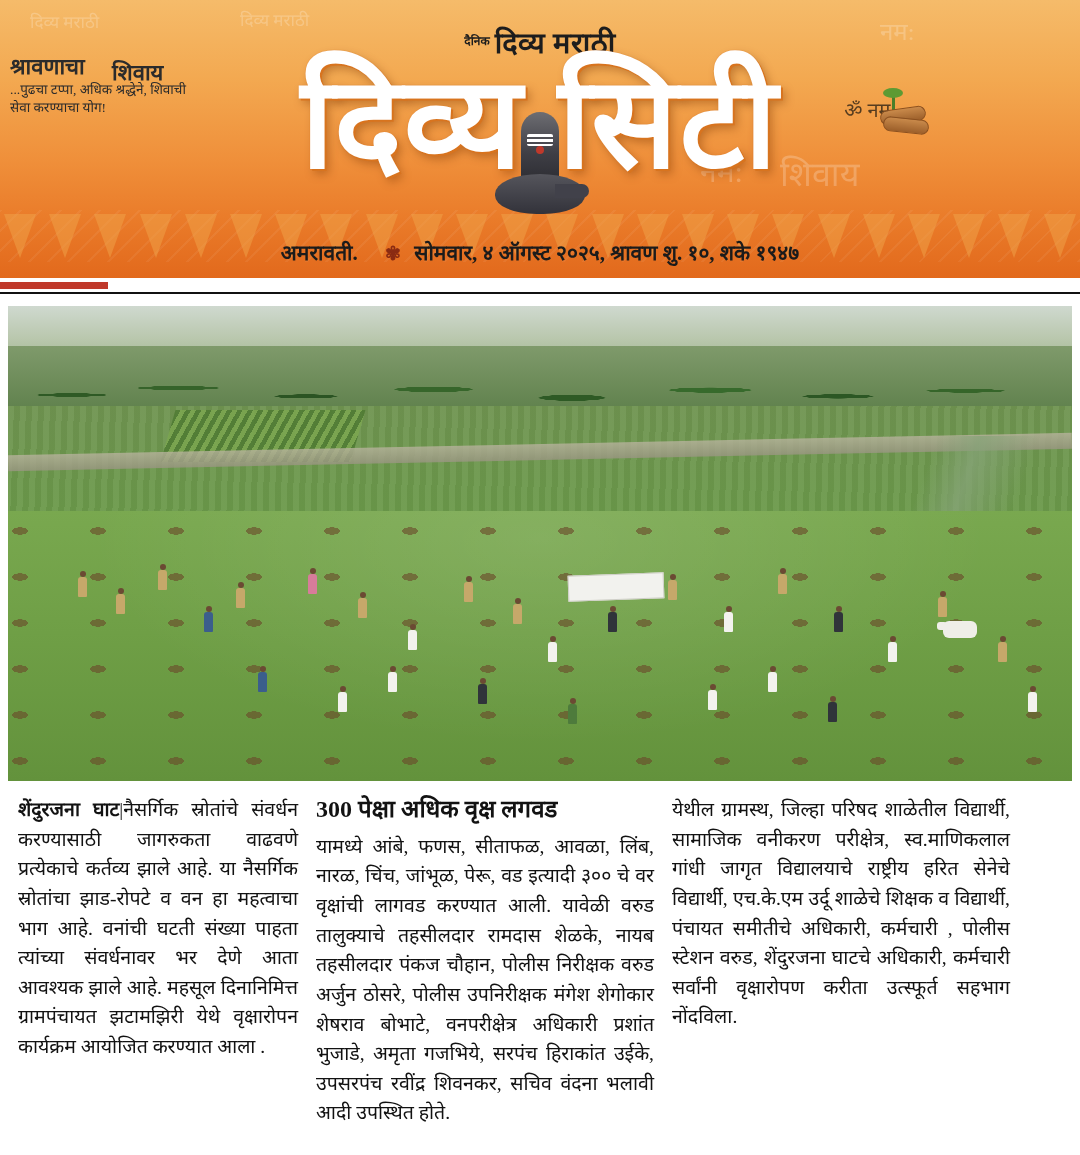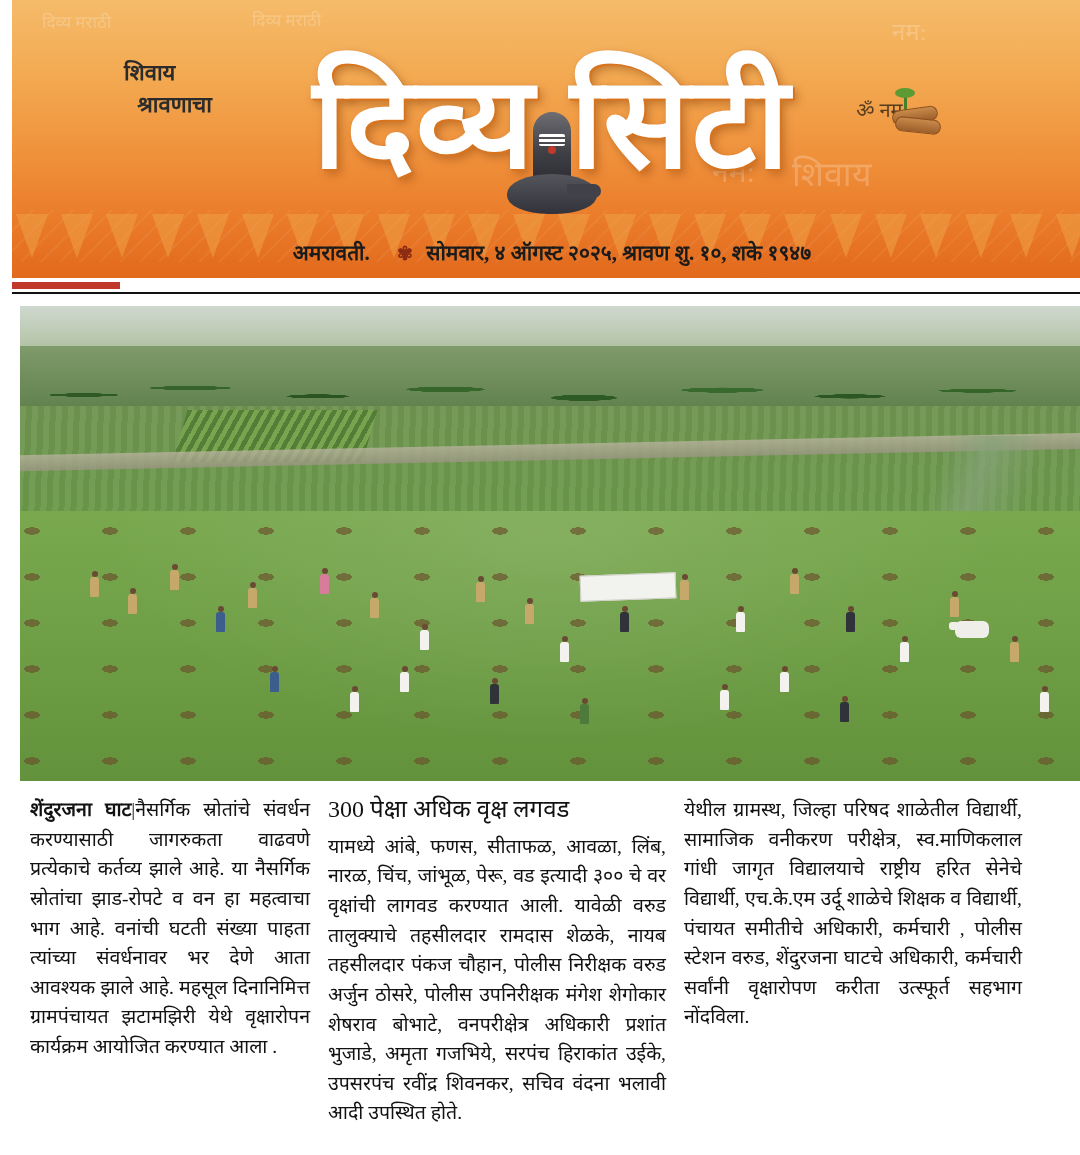--- a/index.html
+++ b/index.html
@@ -9,21 +9,20 @@
     background: #ffffff;
     font-family: "Liberation Sans", sans-serif;
     overflow: hidden;
   }
 
   .page {
     position: relative;
     width: 1080px;
     height: 1155px;
     background: #ffffff;
-    padding-left: 12px;
   }
 
   
   .masthead {
     position: relative;
     width: 1080px;
     height: 278px;
     background: linear-gradient(180deg, #f5bb6a 0%, #f3a951 28%, #ef8f3a 58%, #ea7c2a 78%, #e2691c 100%);
     overflow: hidden;
   }
@@ -162,23 +161,22 @@
   }
   .brand-sub .sep-flower { color: #8a2b12; margin: 0 8px; font-size: 19px; }
   .brand-sub .place { margin-right: 14px; }
 
   .masthead-left {
     position: absolute;
     left: 10px; top: 52px;
     width: 190px;
     font-family: "Liberation Serif", serif;
     color: #2b2b2b;
-    text-align: right;
+    text-align: left;
     line-height: 1.32;
-    margin-top: 38px;
   }
   .masthead-left .ml-t1 { font-size: 22px; font-weight: bold; }
   .masthead-left .ml-t2 { font-size: 22px; font-weight: bold; margin-bottom: 4px; }
   .masthead-left .ml-b { font-size: 13.5px; }
 
   .masthead-right {
     position: absolute;
     right: 8px; top: 92px;
     width: 176px;
     font-family: "Liberation Serif", serif;
@@ -371,21 +369,21 @@
     display: flex;
     gap: 18px;
     padding: 14px 10px 0 10px;
     font-family: "Liberation Serif", serif;
     color: #121212;
   }
   .col { width: 338px; }
   .col.first { width: 280px; }
   .col-head {
     font-size: 24px;
-    font-weight: normal;
+    font-weight: bold;
     margin-bottom: 8px;
     line-height: 1.2;
   }
   .col p {
     margin: 0;
     font-size: 19.5px;
     line-height: 1.52;
     text-align: justify;
   }
   .dateline {
@@ -432,30 +430,34 @@
       <span></span>
         <span></span>
         <span></span>
         <span></span>
         <span></span>
         <span></span>
     </div>
 
     <div class="masthead-left">
       <div class="ml-t1">श्रावणाचा</div>
+      <div class="ml-b">...पुढचा टप्पा, अधिक श्रद्धेने, शिवाची सेवा करण्याचा योग!</div>
     </div>
     <div class="masthead-right-shivay">शिवाय</div>
 
     <div class="masthead-right-om">ॐ नम:</div>
     <div class="sandal-icon">
       <div class="leafy"></div>
       <div class="log l1"></div>
       <div class="log l2"></div>
     </div>
 
+    <div class="brand-top">
+      <span class="dainik">दैनिक</span><span class="divya">दिव्य मराठी</span>
+    </div>
 
     <div class="brand-main">दिव्य सिटी</div>
 
     <div class="emblem">
       <div class="ling"></div>
       <div class="tilak"></div>
       <div class="tilak-dot"></div>
       <div class="base"></div>
       <div class="spout"></div>
     </div>

